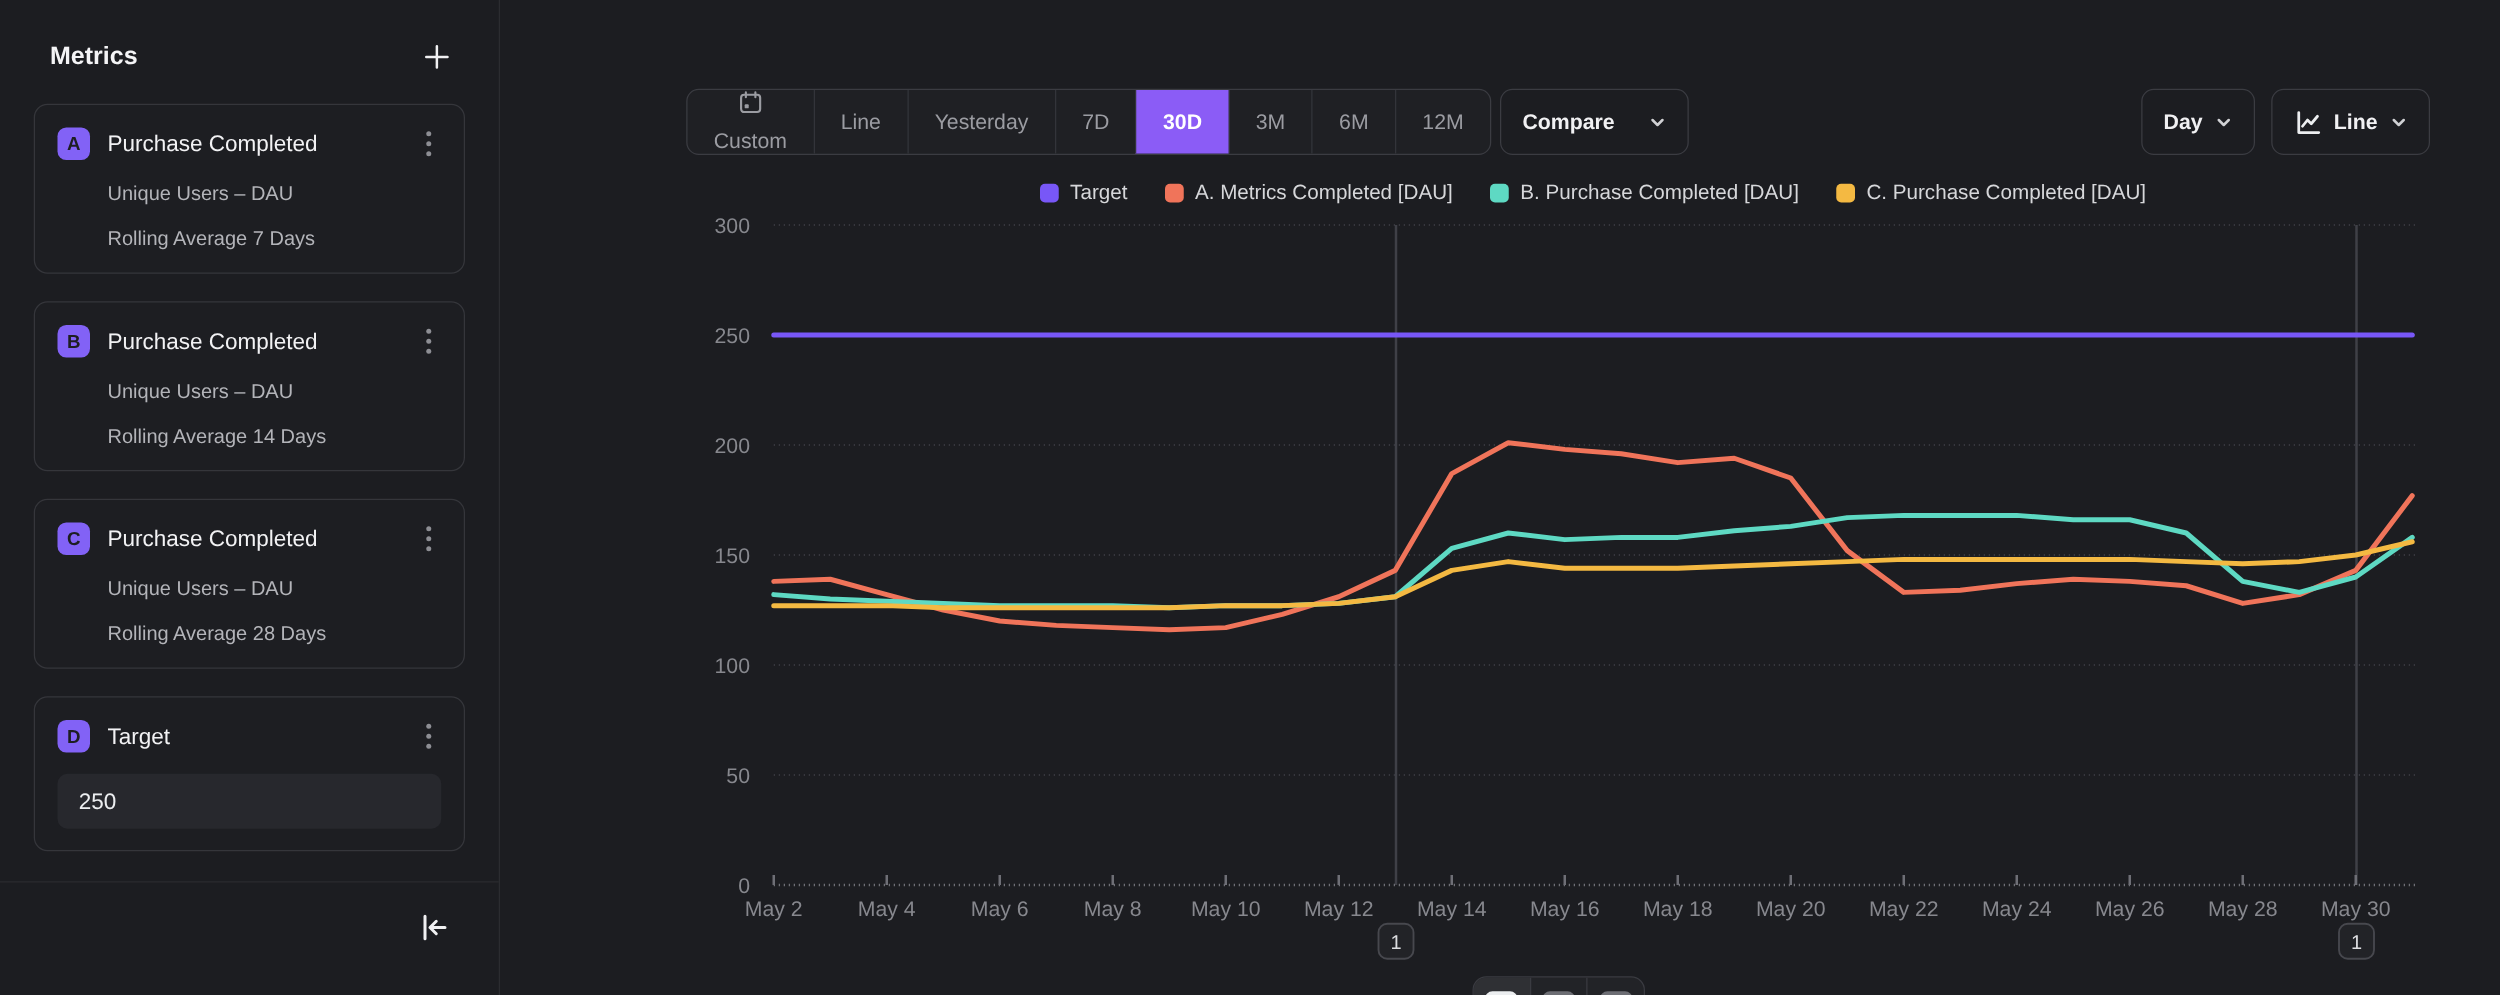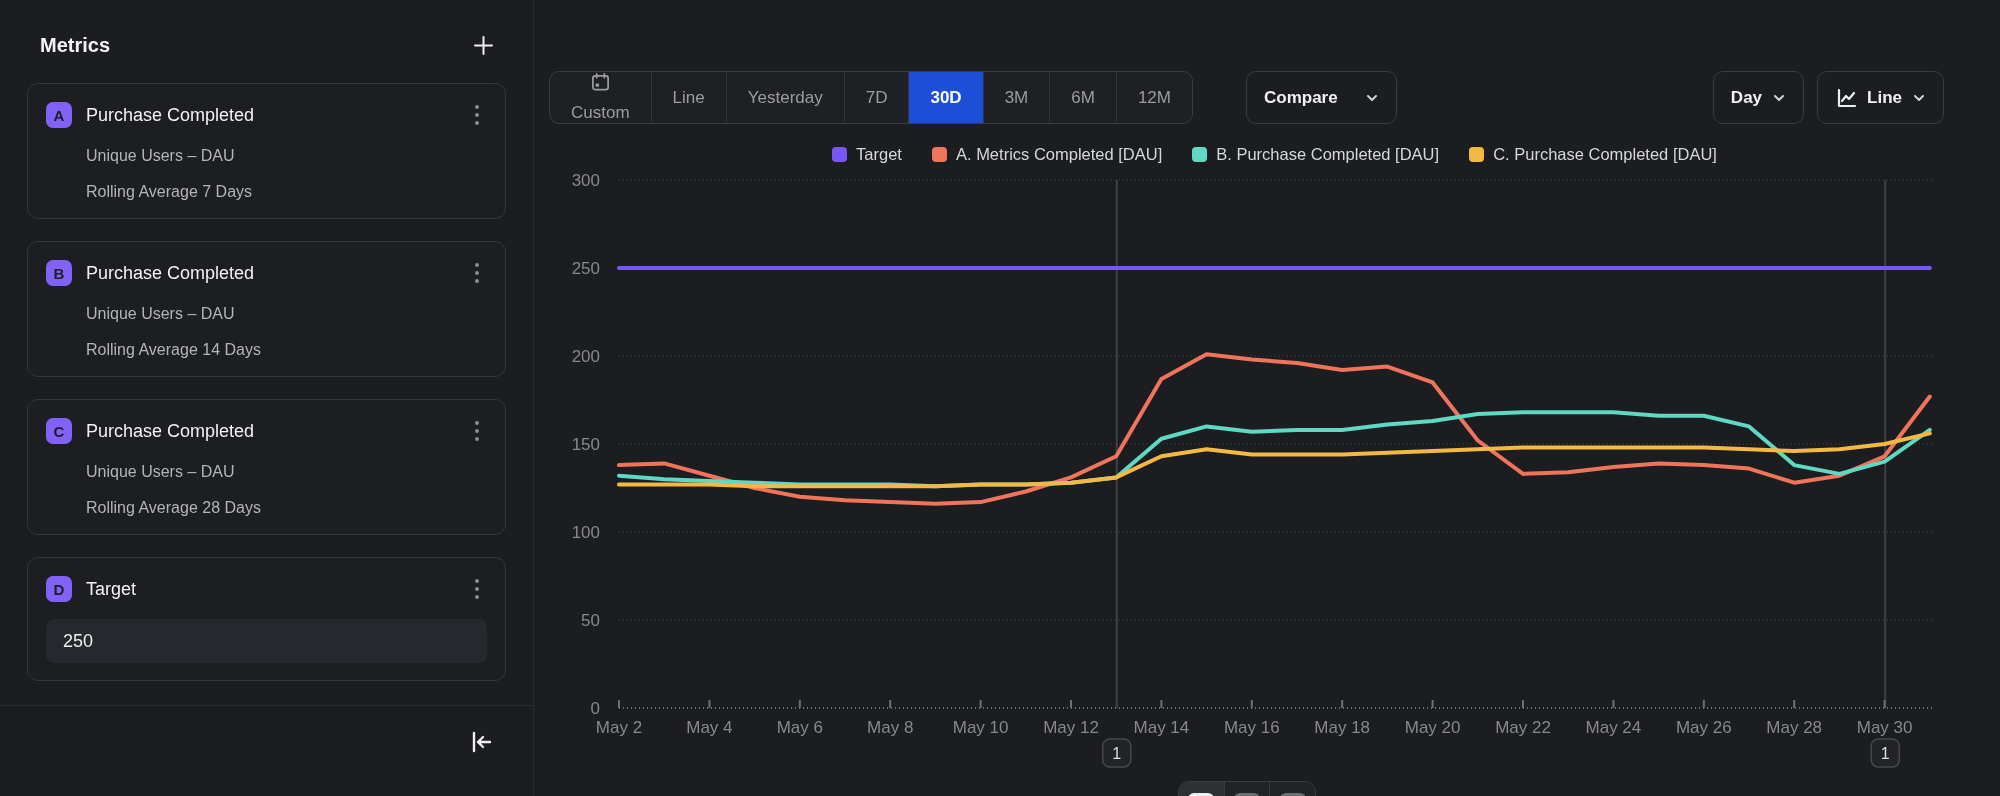--- a/index.html
+++ b/index.html
@@ -1,20 +1,20 @@
 <!DOCTYPE html>
 <html><head>
 <meta charset="utf-8">
 <style>
   * { margin:0; padding:0; box-sizing:border-box; }
   html,body { width:2000px; height:796px; overflow:hidden; }
   body { background:#1c1d21; font-family:"Liberation Sans", sans-serif; color:#f3f3f5; position:relative; }
 
   
-  .sidebar { position:absolute; left:0; top:0; width:534px; height:796px; border-right:1px solid #2b2c30; }
+  .sidebar { position:absolute; left:0; top:0; width:400px; height:796px; border-right:1px solid #2b2c30; }
   .sb-header { display:flex; align-items:center; justify-content:space-between; margin:32px 36px 0 40px; }
   .sb-title { font-size:20px; font-weight:700; color:#f4f4f6; }
   .icon-btn { background:none; border:none; cursor:pointer; display:flex; align-items:center; justify-content:center; padding:2px; }
   .cards { margin:24px 27px 0 27px; }
   .card { border:1px solid #35363b; border-radius:11px; padding:17px 18px; margin-bottom:22px; background:#1d1e22; }
   .card-row1 { display:flex; align-items:center; }
   .badge { width:26px; height:26px; border-radius:7px; background:#8262f6; color:#1d1e22; font-size:15px; font-weight:700; display:flex; align-items:center; justify-content:center; flex:none; }
   .card-title { font-size:18px; font-weight:400; color:#f2f2f4; margin-left:14px; flex:1; }
   .kebab { display:flex; flex-direction:column; gap:4px; align-items:center; background:none; border:none; cursor:pointer; padding:4px 8px; }
   .kebab i { width:4px; height:4px; border-radius:50%; background:#8d8e94; display:block; }
@@ -23,23 +23,23 @@
   .sb-filter { display:flex; align-items:center; justify-content:space-between; margin:30px 36px 0 40px; }
   .filter-label { font-size:18px; font-weight:700; color:#85868c; }
   .sb-divider { border-top:1px solid #2a2b2f; margin-top:24px; }
   .sb-footer { display:flex; justify-content:flex-end; padding:20px 36px 0 0; }
 
   
   .main { position:absolute; left:462px; top:0; width:1538px; height:796px; }
   .toolbar-seg { position:absolute; left:87px; top:71px; height:53px; display:flex; align-items:stretch; border:1px solid #3b3c42; border-radius:10px; overflow:hidden; background:#1f2024; }
   .seg { display:flex; align-items:center; gap:11px; padding:0 21px; font-size:17px; color:#9b9ca2; background:none; border:none; border-left:1px solid #33343a; cursor:pointer; font-family:inherit; }
   .seg:first-child { border-left:none;flex-direction:column; }
-  .seg.active { background:#1d4ed8; color:#ffffff; font-weight:700; }
+  .seg.active { background:#8b5cf6; color:#ffffff; font-weight:700; }
   .btn { height:53px; display:flex; align-items:center; gap:10px; padding:0 17px; border:1px solid #3b3c42; border-radius:10px; background:none; color:#f1f1f3; font-size:17px; font-weight:700; cursor:pointer; font-family:inherit; }
-  .compare-btn { position:absolute; left:784px; top:71px;gap:27px; }
+  .compare-btn { position:absolute; left:738px; top:71px;gap:27px; }
   .right-btns { position:absolute; right:56px; top:71px; display:flex; gap:13px; }
   .legend { position:absolute; left:157px; top:145px; width:1311px; display:flex; justify-content:center; gap:30px; }
   .legend-item { display:flex; align-items:center; gap:9px; cursor:pointer; }
   .legend-swatch { width:15px; height:15px; border-radius:4px; flex:none; }
   .legend-label { font-size:16.5px; color:#d6d7da; white-space:nowrap; }
   #chart { position:absolute; left:0; top:0; width:1538px; height:796px; }
   .grid { stroke:#36373d; stroke-width:1.5; stroke-dasharray:1 3; }
   .axisline { stroke:#6e6f76; stroke-width:2; stroke-dasharray:1 3; }
   .tick { stroke:#6e6f76; stroke-width:2; }
   .ylab, .xlab { fill:#87888e; font-size:17px; font-family:"Liberation Sans", sans-serif; }

